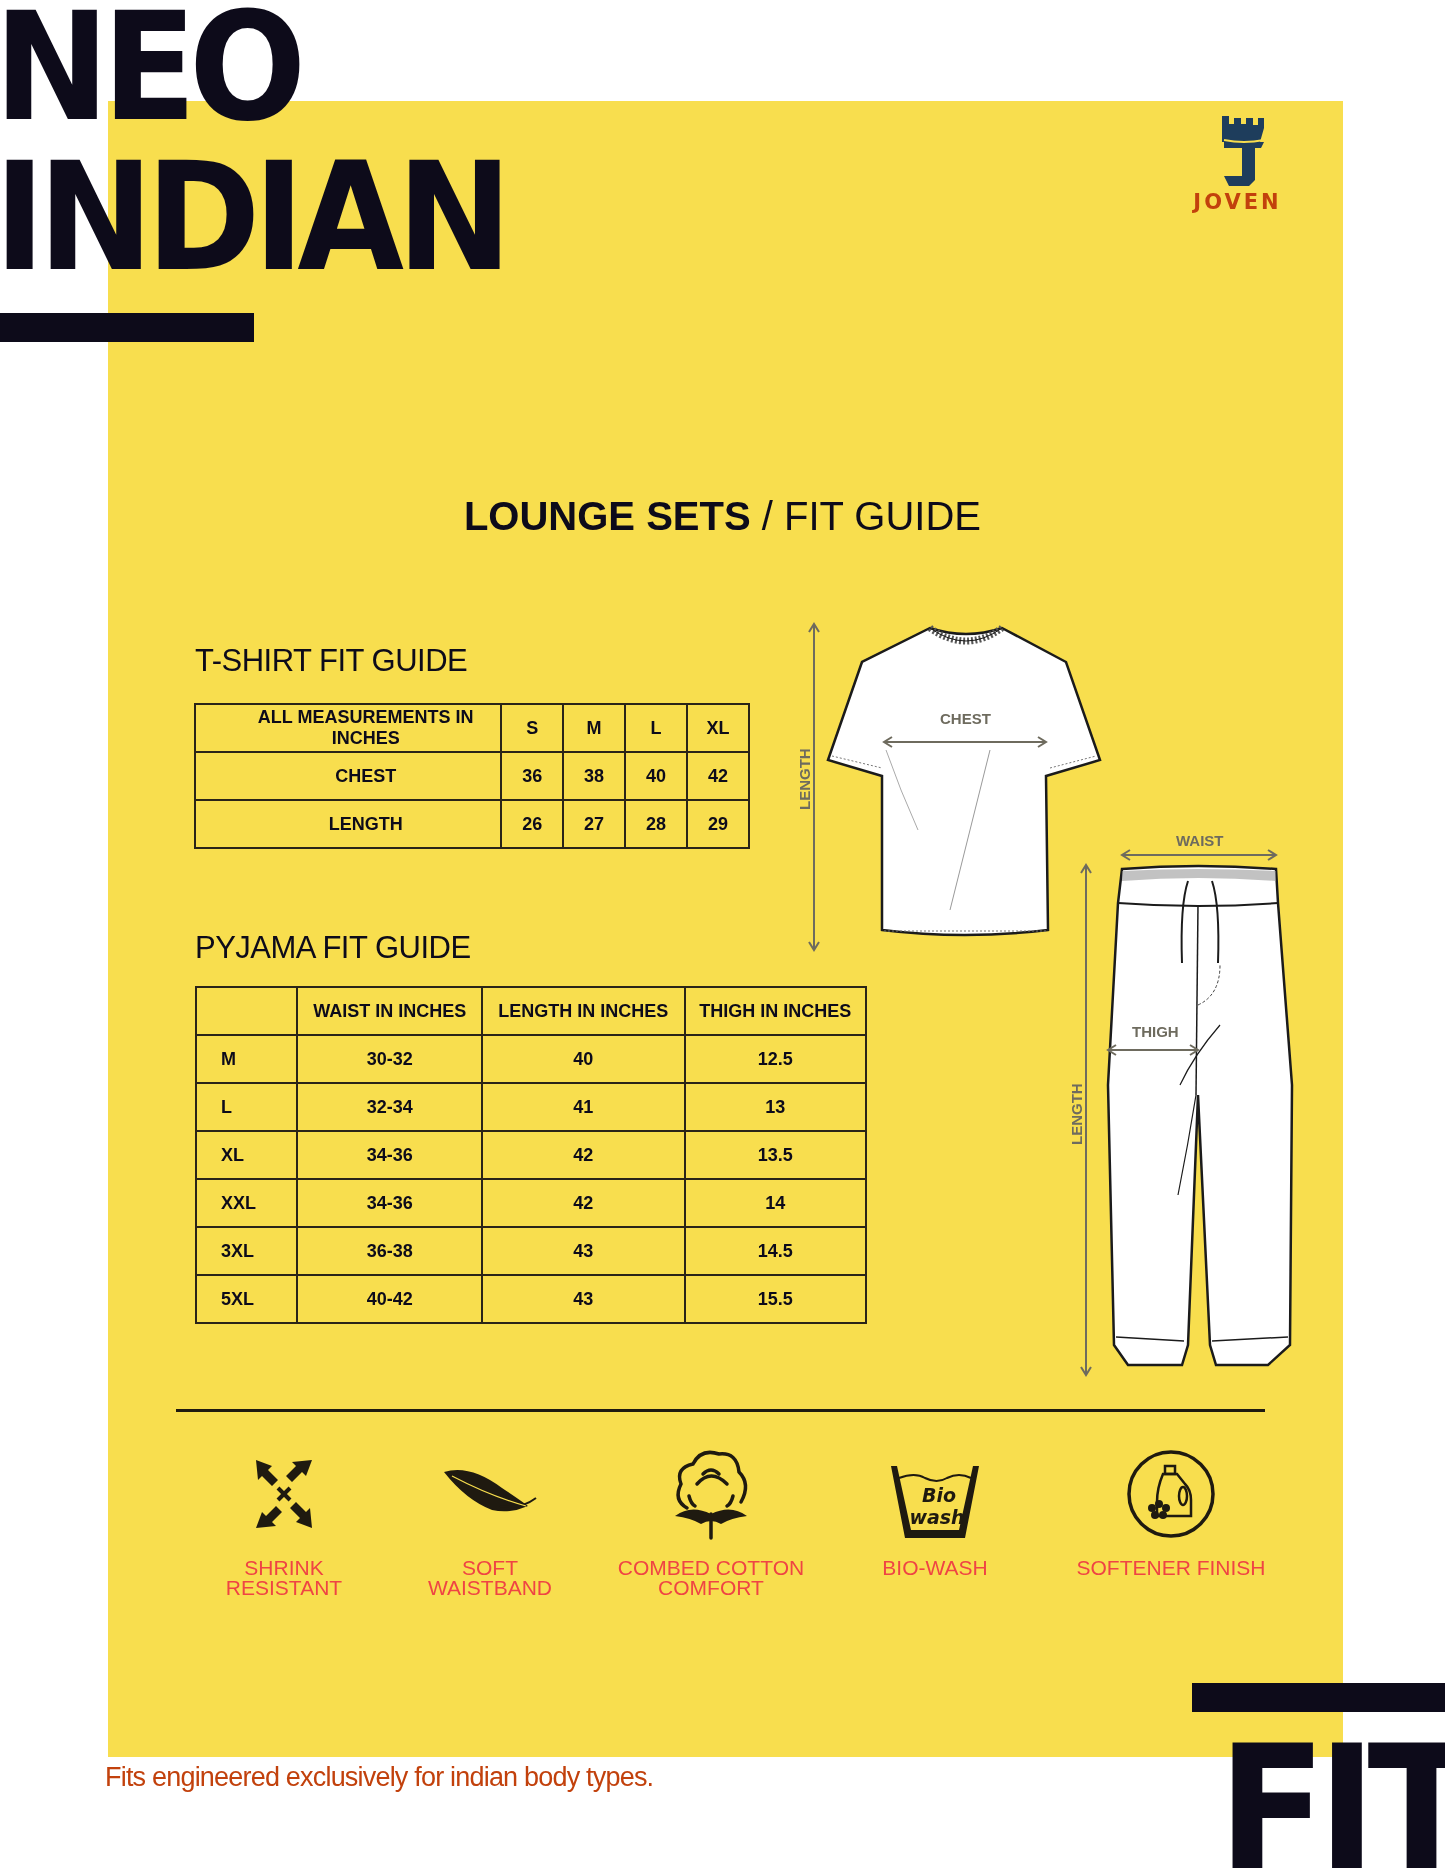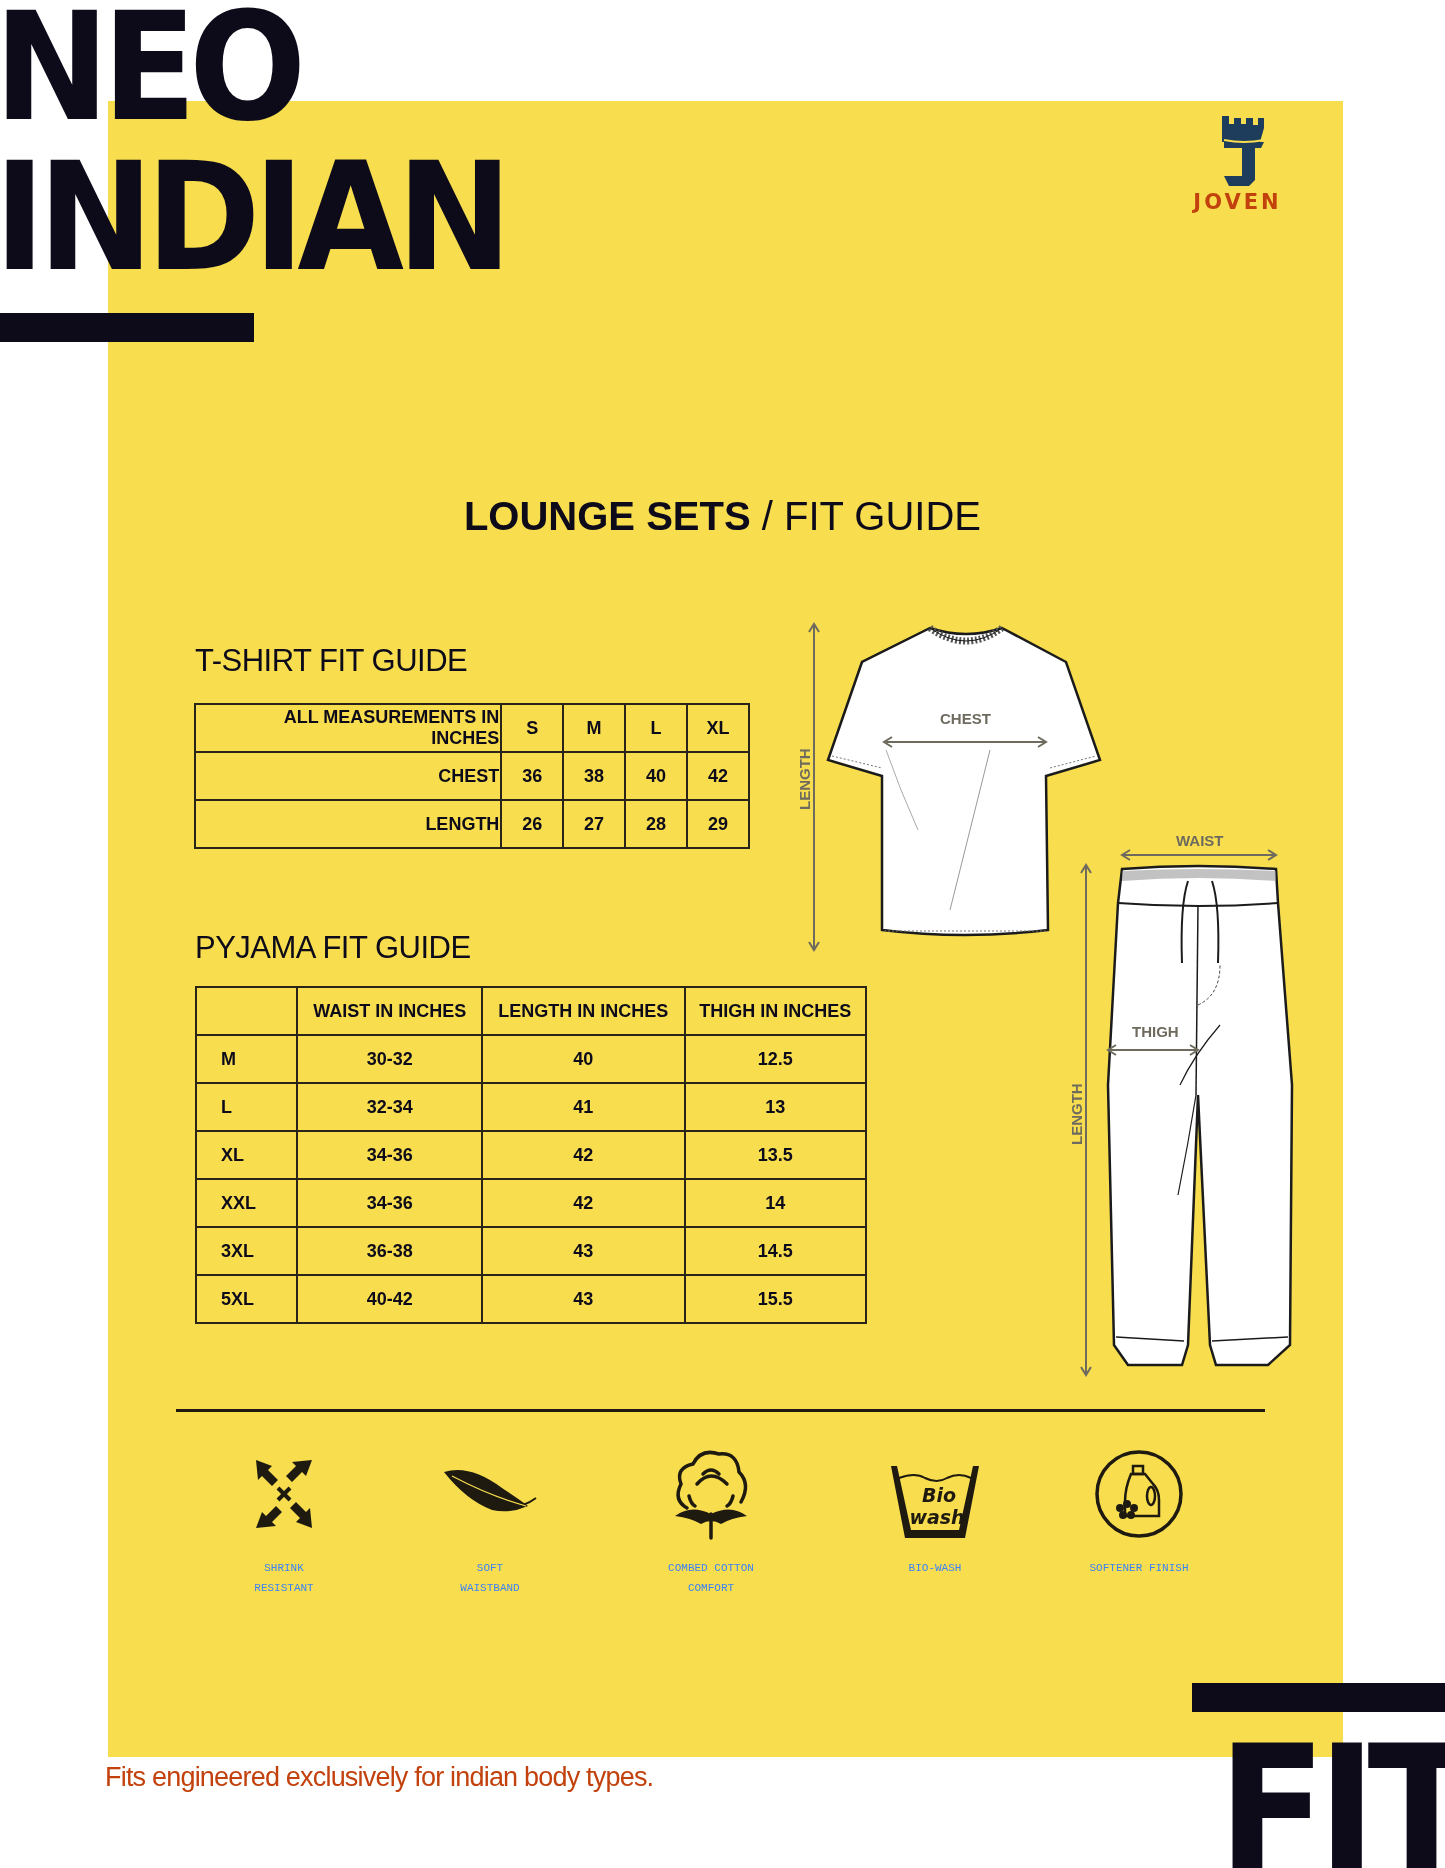--- a/index.html
+++ b/index.html
@@ -21,37 +21,37 @@
   .main-title .light { font-weight: normal; }
 
   .section-title { font-size: 31px; font-weight: normal; color: #0d0b1a; letter-spacing: -0.5px; }
   .tshirt-title { left: 195px; top: 643px; }
   .pyjama-title { left: 195px; top: 930px; }
 
   table.fit { position: absolute; border-collapse: collapse; font-family: "Liberation Sans", sans-serif; font-weight: bold; color: #0d0b1a; }
   table.fit td { border: 2px solid #2a2418; height: 44px; font-size: 18px; }
   .tshirt-table { left: 194px; top: 703px; width: 556px; }
   .tshirt-table td { height: 44px; }
-  .tshirt-table td.lbl { padding-left: 36px; text-align: right; width: 280px; }
+  .tshirt-table td.lbl { padding-left: 36px; text-align: center; width: 280px; }
   .tshirt-table td.val { text-align: center; width: 62px; }
   .pyjama-table { left: 195px; top: 986px; width: 672px; }
   .pyjama-table td { height: 43.5px; text-align: center; }
   .pyjama-table td.size { text-align: left; padding-left: 24px; width: 63px; }
   .pyjama-table td.c1 { width: 160px; }
   .pyjama-table td.c2 { width: 176px; margin-top: 26px; }
   .pyjama-table td.c3 { width: 157px; }
 
   .garment-label { color: #6e6b5e; font-weight: bold; font-size: 15px; font-family: "Liberation Sans", sans-serif; }
   .vert { transform: rotate(-90deg); transform-origin: left top; }
 
   .divider { left: 176px; top: 1409px; width: 1089px; height: 3px; background: #1f1a10; }
 
   .feature { width: 220px; text-align: center; }
   .feature .icon { width: 100px; height: 100px; margin: 0 auto; }
-  .feature .lbl { margin-top: 14px; font-size: 11px; line-height: 20px; color: #3b82f6; font-family: Liberation Mono, monospace; }
+  .feature .lbl { margin-top: 14px; font-size: 21px; line-height: 20px; color: #ef4444; font-family: Liberation Sans, sans-serif; }
 
   .footer-text { left: 105px; top: 1762px; font-size: 27px; color: #c2410c; font-family: "Liberation Sans", sans-serif; letter-spacing: -0.8px; }
 </style>
 </head>
 <body>
 
 <div class="abs yellow-panel"></div>
 
 <div class="abs brand-neo">NEO</div>
 <div class="abs brand-indian">INDIAN</div>
@@ -266,21 +266,21 @@
     <svg width="100" height="100" viewBox="0 0 100 100">
       <path d="M6 22 L12 22 L26 86 L74 86 L88 22 L94 22 L80 94 L20 94 Z" fill="#1f1a10"></path>
       <path d="M14 34 Q30 28 40 34 Q52 40 62 34 Q74 28 86 34" stroke="#1f1a10" stroke-width="2" fill="none"></path>
       <text x="54" y="58" text-anchor="middle" font-family="DejaVu Sans, sans-serif" font-style="italic" font-weight="bold" font-size="19" fill="#1f1a10">Bio</text>
       <text x="52" y="80" text-anchor="middle" font-family="DejaVu Sans, sans-serif" font-style="italic" font-weight="bold" font-size="19" fill="#1f1a10">wash</text>
     </svg>
   </div>
   <div class="lbl"><span>BIO-WASH</span></div>
 </div>
 
-<div class="abs feature" style="left:1029px;top:1444px">
+<div class="abs feature" style="left:1061px;top:1444px">
   <div class="icon">
     <svg width="100" height="100" viewBox="0 0 100 100">
       <circle cx="50" cy="50" r="42" fill="none" stroke="#1f1a10" stroke-width="3.5"></circle>
       <g fill="none" stroke="#1f1a10" stroke-width="2.5">
         <rect x="44" y="22" width="10" height="8"></rect>
         <path d="M42 30 h14 l8 10 q6 6 6 16 v16 h-34 v-14 q0 -14 6 -28 z"></path>
         <ellipse cx="62" cy="52" rx="4" ry="9"></ellipse>
       </g>
       <g fill="#1f1a10">
         <circle cx="38" cy="60" r="4"></circle>

